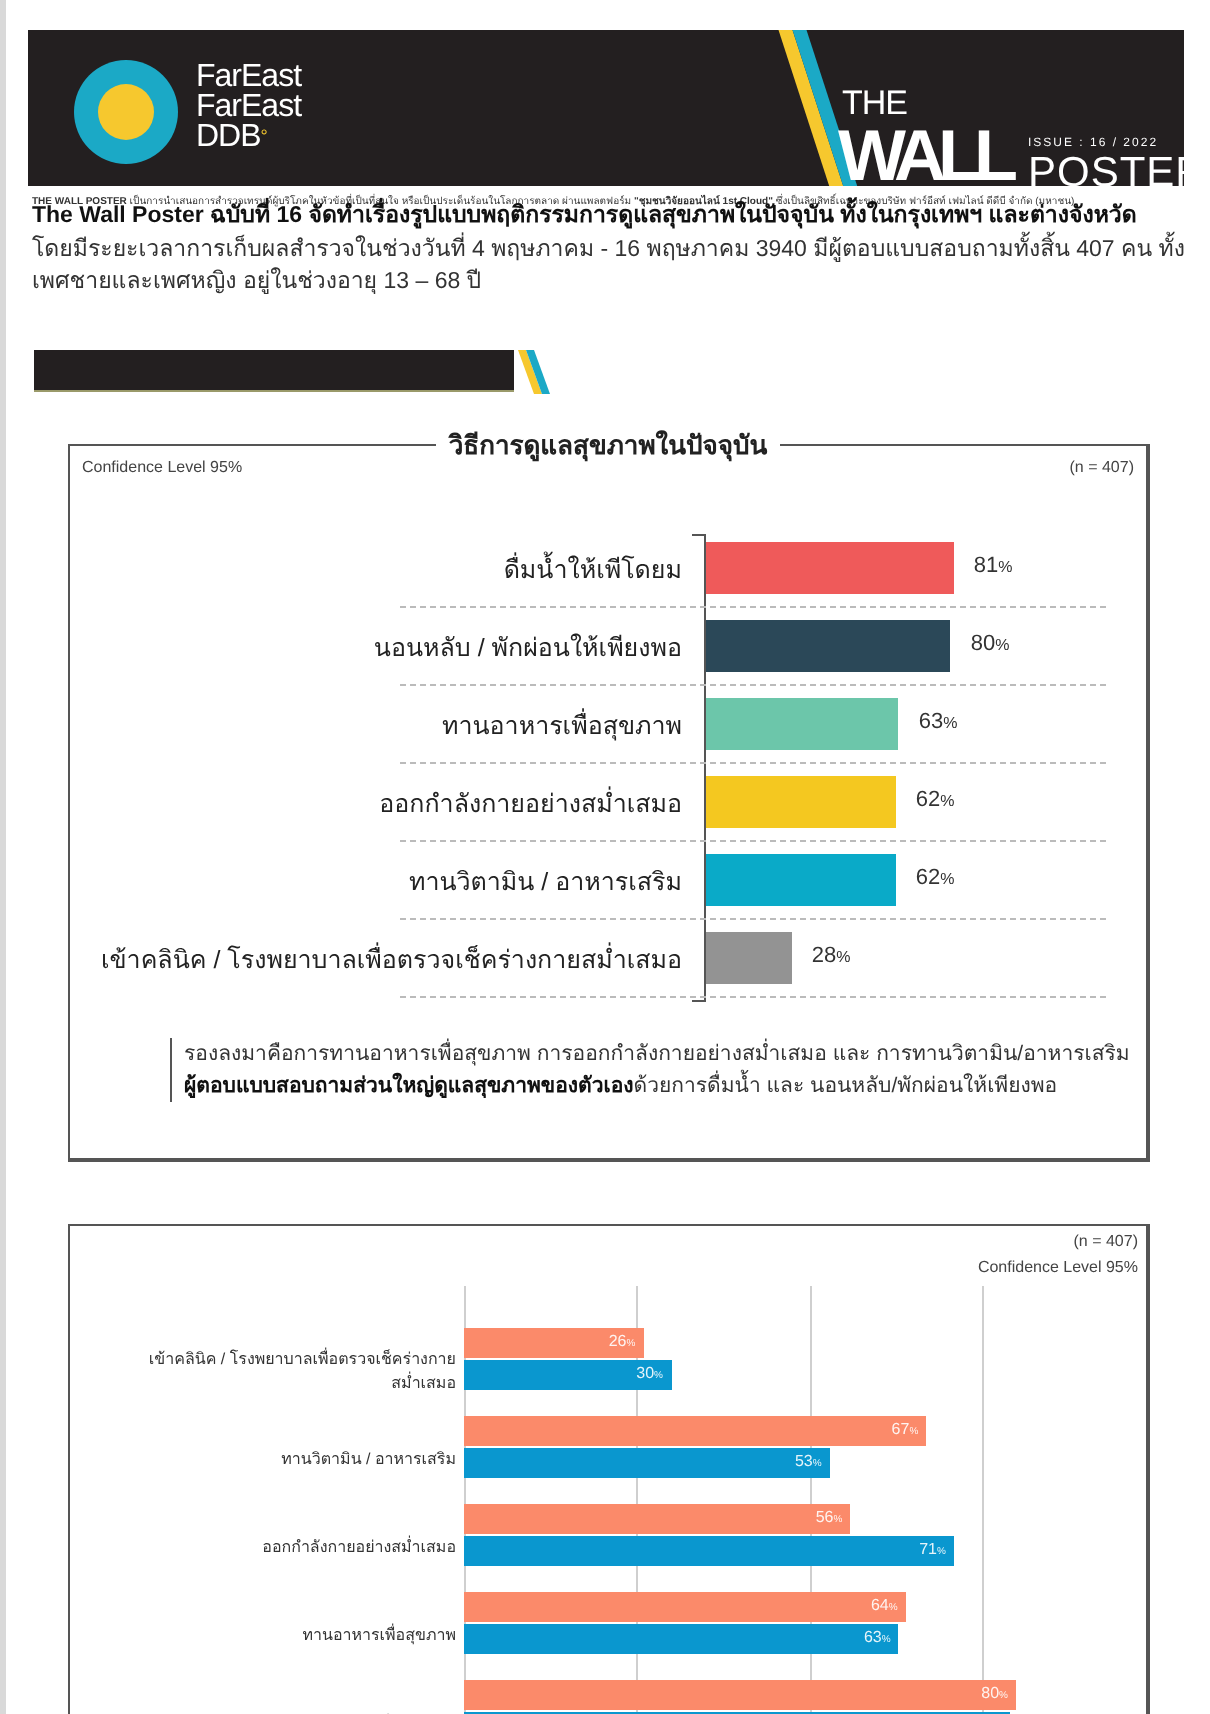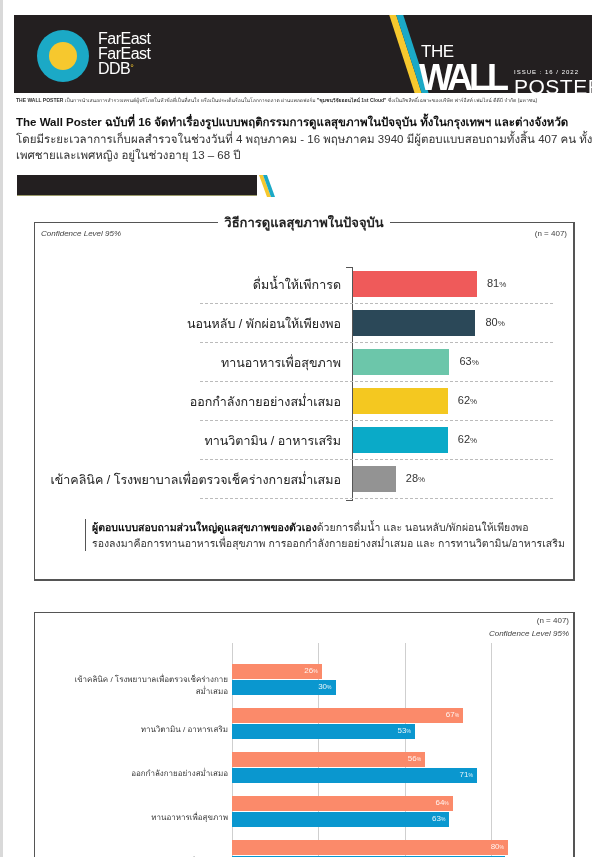--- a/index.html
+++ b/index.html
@@ -17,33 +17,33 @@
   .stripe.y { left:372px; background:#f6c82e; }
   .stripe.b { left:379px; background:#1ba9c6; }
   .the { position:absolute; left:407px; top:27px; color:#fff; font-size:17px; letter-spacing:-0.5px; }
   .wall { position:absolute; left:405px; top:45px; color:#fff; font-size:36px; font-weight:bold; letter-spacing:-4px; line-height:36px; }
   .issue { position:absolute; left:500px; top:54px; color:#fff; font-size:6px; letter-spacing:1px; }
   .poster { position:absolute; left:500px; top:61px; color:#fff; font-size:21px; letter-spacing:0.5px; line-height:22px; }
 
   .tagline { position:absolute; left:16px; top:96px; width:580px; font-size:5px; color:#333; white-space:nowrap; overflow:hidden; }
   .tagline b { font-weight:bold; }
 
-  .intro { position:absolute; left:16px; top:114px; width:578px; font-size:11.5px; line-height:16.5px; color:#333; }
+  .intro { position:absolute; left:16px; top:100px; width:578px; font-size:11.5px; line-height:16.5px; color:#333; }
   .intro .lead { font-weight:bold; color:#111; }
 
   .section-bar { position:absolute; left:17px; top:175px; width:240px; height:21px; background:#231f20; color:#fff; font-size:11.5px; line-height:21px; padding-left:9px; box-sizing:border-box; border-bottom:1px solid #9a9a6a; }
   .section-bar .s1 { position:absolute; top:0; left:246px; width:4px; height:22px; background:#f6c82e; transform:skewX(20deg); }
   .section-bar .s2 { position:absolute; top:0; left:250px; width:4px; height:22px; background:#1ba9c6; transform:skewX(20deg); }
 
   .box { position:absolute; border:1.5px solid #555; border-right-width:2px; }
   .box1 { left:34px; top:222px; width:538px; height:356px; border-bottom:2px solid #555; }
   .box2 { left:34px; top:612px; width:538px; height:260px; }
   .box-title { position:absolute; top:-11px; left:0; right:0; text-align:center; }
   .box-title span { background:#fff; padding:0 6px; font-size:13px; font-weight:bold; color:#222;margin-top:40px; }
-  .conf { font-style:italic; font-size:8px; color:#444; position:absolute; }
+  .conf { font-size:8px; color:#444; position:absolute; }
   .nval { font-size:8px; color:#444; position:absolute; }
 
   
   .axis1 { position:absolute; left:317px; top:44px; width:1px; height:234px; background:#555; }
   .axis1-tick-top { position:absolute; left:311px; top:44px; width:6px; height:1px; background:#555; }
   .axis1-tick-bot { position:absolute; left:311px; top:277px; width:6px; height:1px; background:#555; }
   .row1 { position:absolute; left:0; width:538px; height:39px; }
   .row1 .lbl { position:absolute; right:232px; top:8px; font-size:12.5px; color:#222; white-space:nowrap; }
   .row1 .bar { position:absolute; left:318px; top:4px; height:26px; }
   .row1 .val { position:absolute; top:10px; font-size:11px; color:#333; }
@@ -99,21 +99,21 @@
 
 <div class="box box1">
   <div class="box-title"><span>วิธีการดูแลสุขภาพในปัจจุบัน</span></div>
   <div class="conf" style="left:6px; top:6px;">Confidence Level 95%</div>
   <div class="nval" style="right:6px; top:6px;">(n = 407)</div>
   <div class="axis1"></div>
   <div class="axis1-tick-top"></div>
   <div class="axis1-tick-bot"></div>
   <div id="chart1-rows">
       <div class="row1" style="top: 44px;">
-        <div class="lbl">ดื่มน้ำให้เพีการด</div>
+        <div class="lbl">ดื่มน้ำให้เพีโดยม</div>
         <div class="bar" style="width: 123.93px; background: rgb(239, 90, 90);"></div>
         <div class="val" style="left: 451.93px;">81<small>%</small></div>
         <div class="dash"></div>
       </div>
       <div class="row1" style="top: 83px;">
         <div class="lbl">นอนหลับ / พักผ่อนให้เพียงพอ</div>
         <div class="bar" style="width: 122.4px; background: rgb(43, 72, 88);"></div>
         <div class="val" style="left: 450.4px;">80<small>%</small></div>
         <div class="dash"></div>
       </div>
@@ -136,22 +136,22 @@
         <div class="dash"></div>
       </div>
       <div class="row1" style="top: 239px;">
         <div class="lbl">เข้าคลินิค / โรงพยาบาลเพื่อตรวจเช็คร่างกายสม่ำเสมอ</div>
         <div class="bar" style="width: 42.84px; background: rgb(147, 147, 147);"></div>
         <div class="val" style="left: 370.84px;">28<small>%</small></div>
         <div class="dash"></div>
       </div>
     </div>
   <div class="summary">
+    <div>รองลงมาคือการทานอาหารเพื่อสุขภาพ การออกกำลังกายอย่างสม่ำเสมอ และ การทานวิตามิน/อาหารเสริม</div>
     <div><b>ผู้ตอบแบบสอบถามส่วนใหญ่ดูแลสุขภาพของตัวเอง</b><span>ด้วยการดื่มน้ำ และ นอนหลับ/พักผ่อนให้เพียงพอ</span></div>
-    <div>รองลงมาคือการทานอาหารเพื่อสุขภาพ การออกกำลังกายอย่างสม่ำเสมอ และ การทานวิตามิน/อาหารเสริม</div>
   </div>
 </div>
 
 <div class="box box2">
   <div class="nval" style="right:4px; top:3px;">(n = 407)</div>
   <div class="conf" style="right:4px; top:16px;">Confidence Level 95%</div>
   <div id="chart2-grid">
       <div class="grid2" style="left: 197px;"></div>
       <div class="grid2" style="left: 283.25px;"></div>
       <div class="grid2" style="left: 369.5px;"></div>

